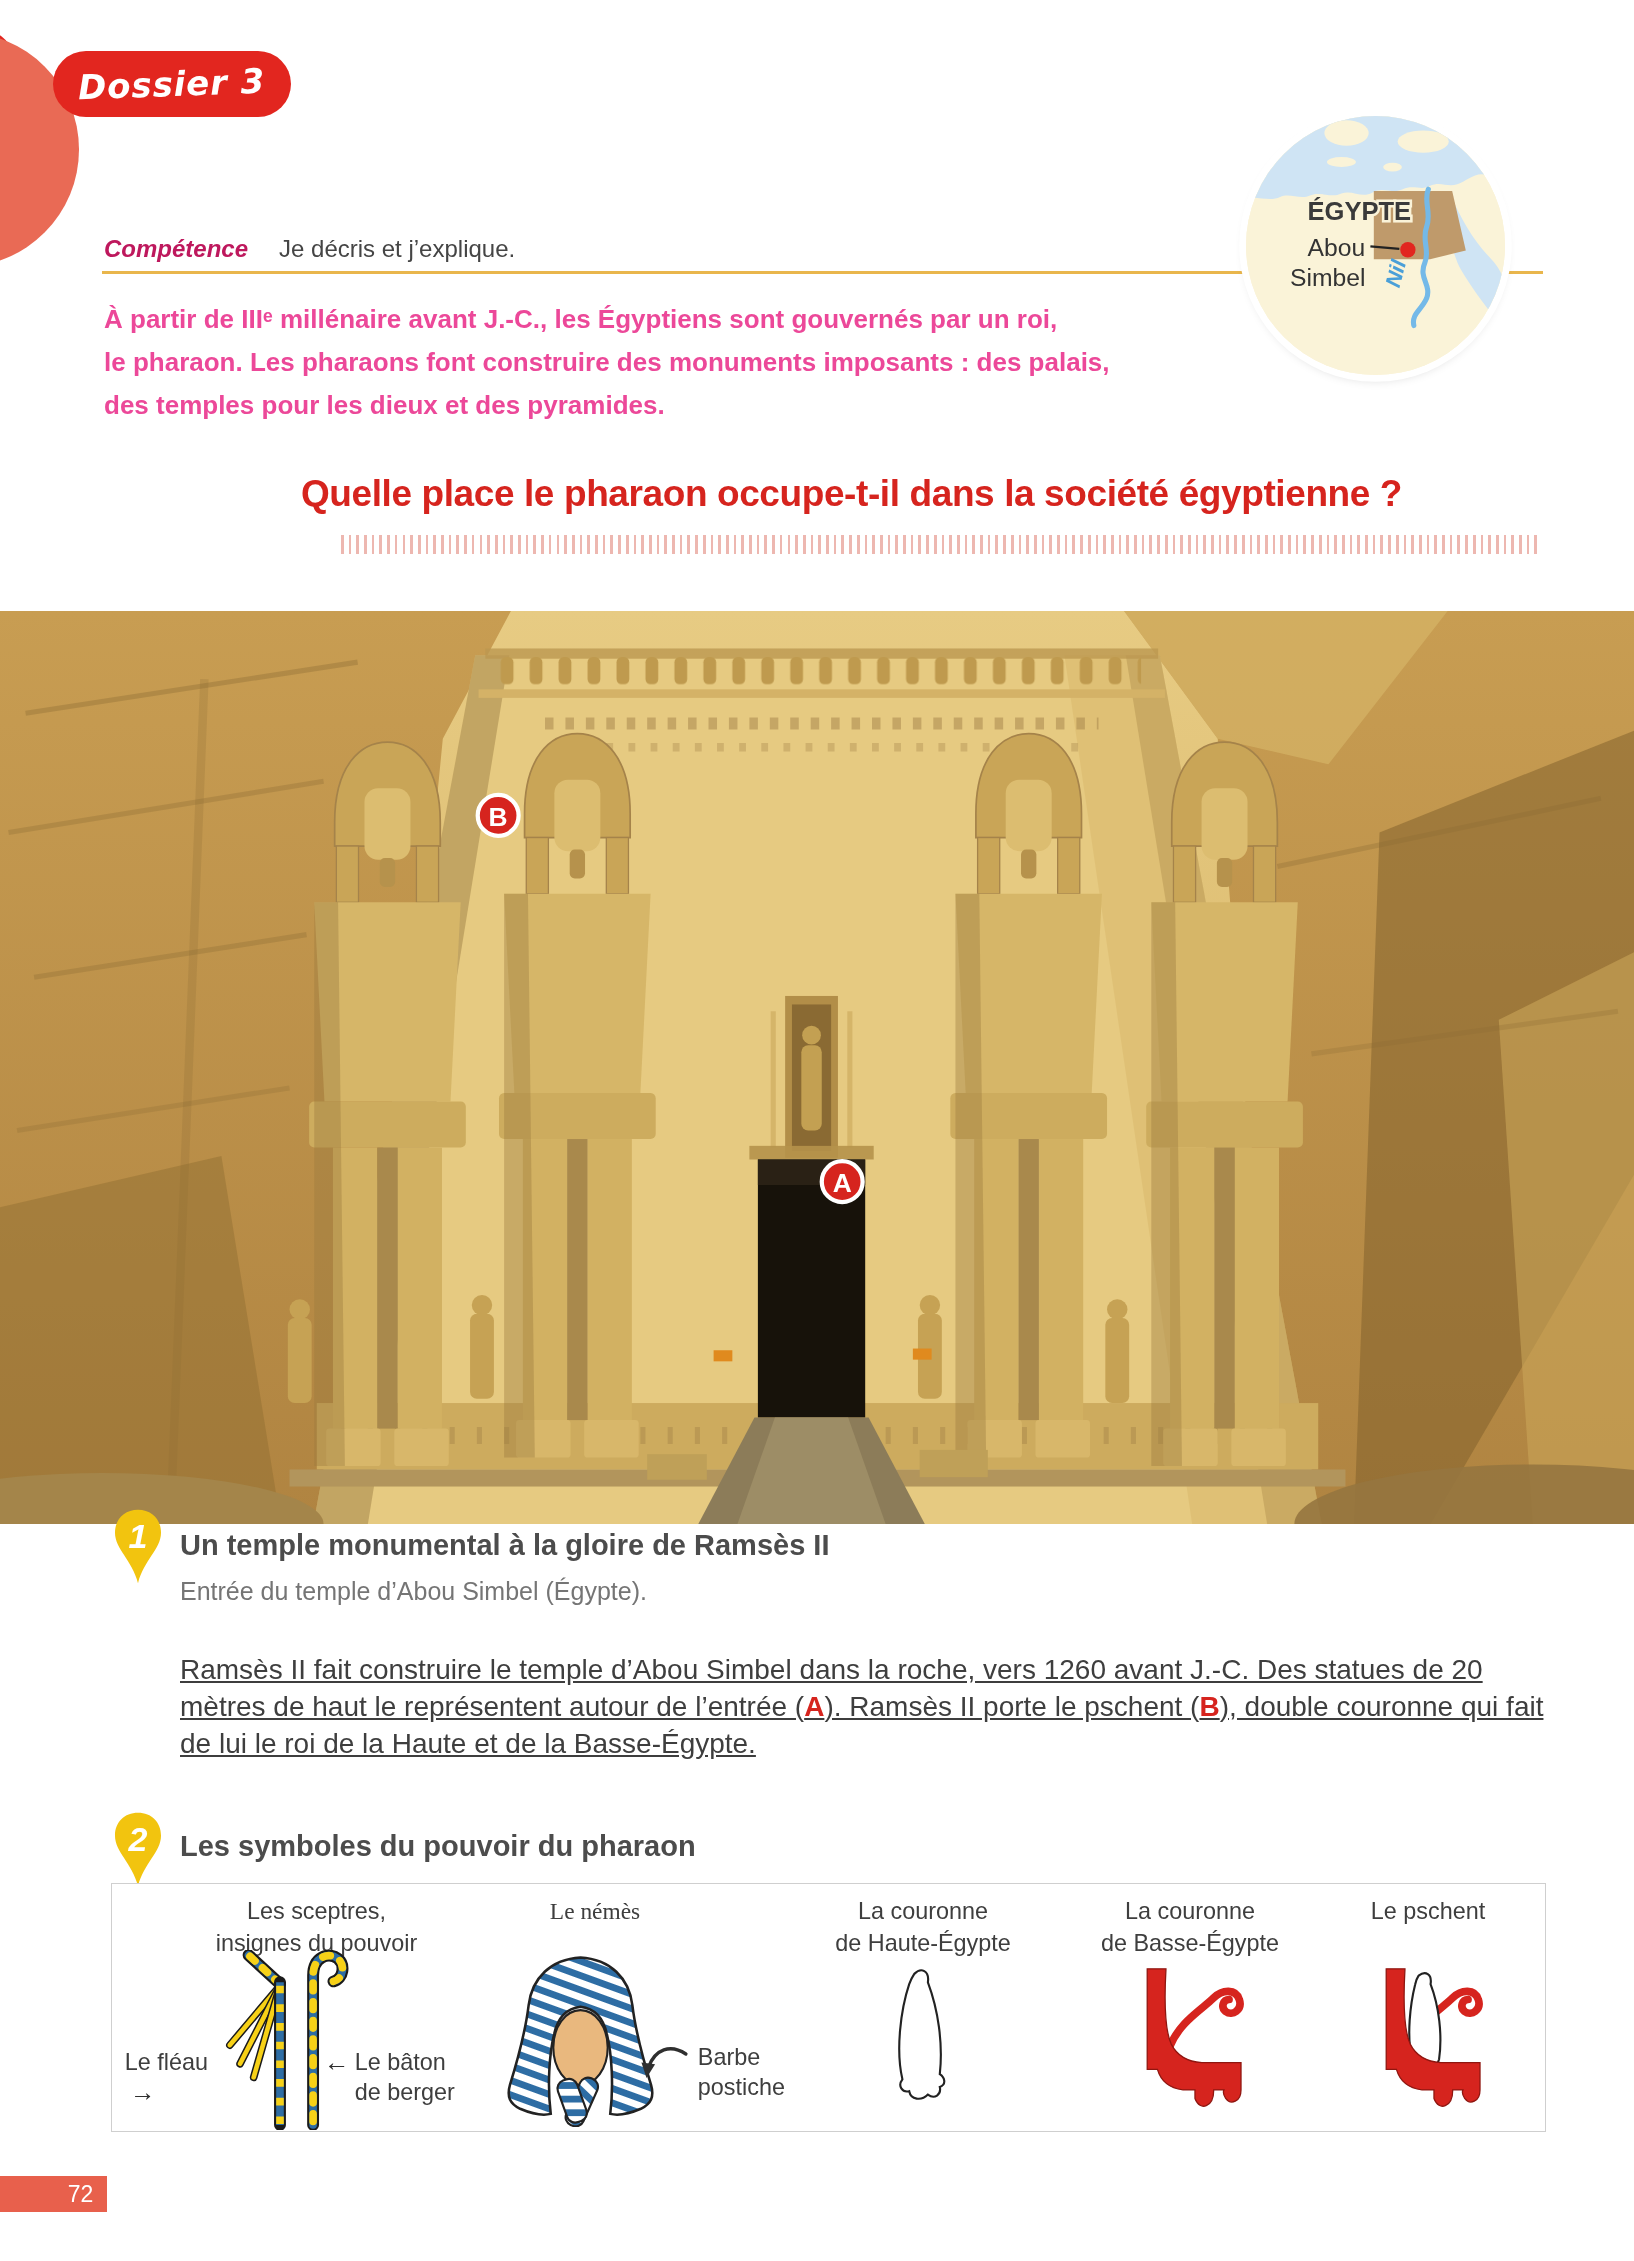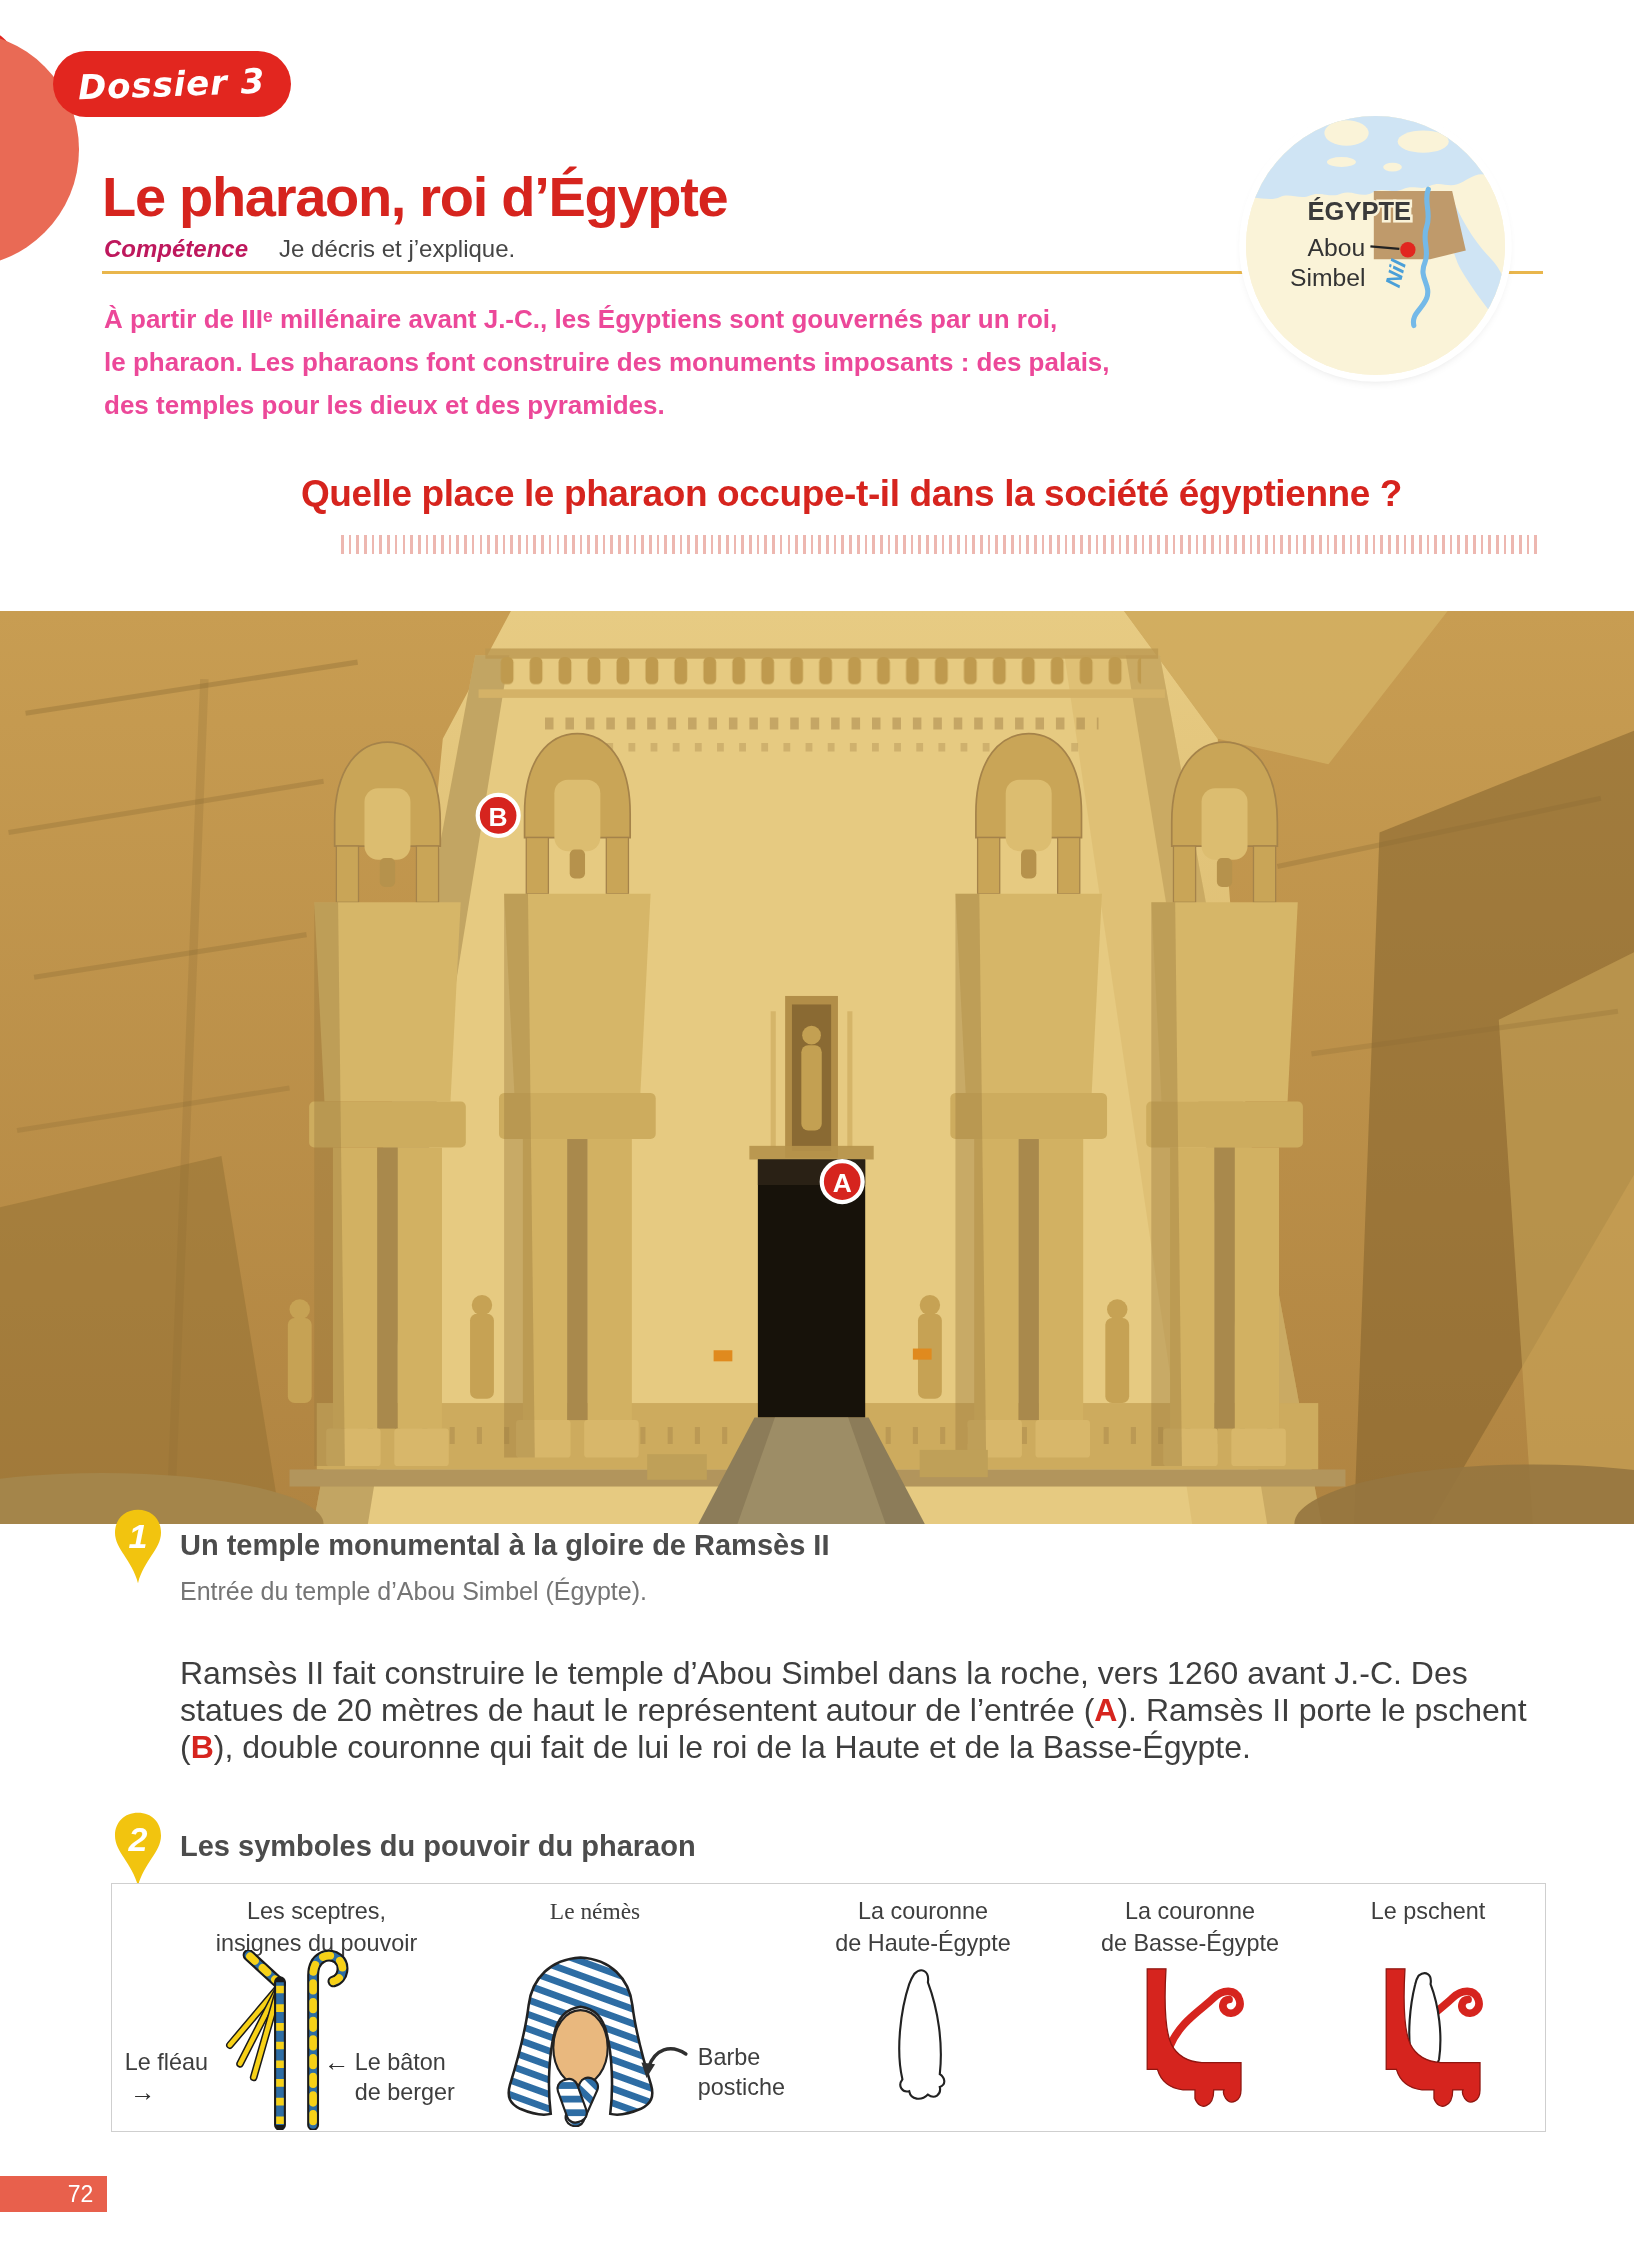--- a/index.html
+++ b/index.html
@@ -37,22 +37,22 @@
   
   .photo { position:absolute; left:0; top:611px; width:1635px; height:913px; }
   .photo svg { display:block; width:1635px; height:913px; }
   
   .pin { position:absolute; width:48px; height:75px; }
   .pin svg { position:absolute; left:0; top:0; }
   .pin-num { position:absolute; left:0; top:7.7px; width:100%; text-align:center;
     font-size:34px; font-weight:800; font-style:italic; color:#fff; }
   .sec-title { position:absolute; font-size:29px; font-weight:800; color:#4c4c4c; white-space:nowrap; }
   .s1-caption { position:absolute; left:180px; top:1577px; font-size:25px; color:#757575; }
-  .s1-body { position:absolute; left:180px; top:1623px; width:1379px; font-size:32px;
-    color:#3e3e3e; line-height:37px; }
+  .s1-body { position:absolute; left:180px; top:1623px; width:1379px; font-size:28px;
+    color:#3e3e3e; line-height:37px;text-decoration:underline; }
   .red-letter { color:#d6241e; font-weight:800; }
   
   .sym-box { position:absolute; left:111px; top:1883px; width:1435px; height:249px;
     background:#fff; border:1.7px solid #cfcfcf; box-sizing:border-box; }
   .sym-label { position:absolute; top:12px; text-align:center; font-size:23.4px;
     color:#3e3e3e; line-height:31.5px; white-space:pre-line; }
   .ill { position:absolute; }
   .ann { position:absolute; font-size:23.4px; color:#3e3e3e; line-height:30px;
     display:flex; align-items:flex-start; }
   .ann .txt { white-space:pre-line; }
@@ -65,21 +65,20 @@
 </head>
 <body>
 
 <div class="page">
 
   <div class="corner-dot"></div>
   <div class="salmon-circle"></div>
   <div class="dossier-badge">
     <span>Dossier 3</span>
   </div>
-  <h1 class="title">Le pharaon, roi d’Égypte</h1>
   <div class="competence-row">
     <span class="comp-label">Compétence</span><span class="comp-text">Je décris et j’explique.</span>
   </div>
   <div class="gold-rule"></div>
 
   <div class="map-circle">
     <svg width="259" height="259" viewBox="0 0 304 304">
       <rect x="0" y="0" width="304" height="304" fill="#faf3d8"></rect>
 
       <path d="M0,0 H304 V62 L290,72 C270,62 262,76 248,80 C236,84 228,76 216,82 C206,88 196,80 184,86 C172,92 160,82 148,90 C136,97 124,86 112,91 C100,97 88,88 76,93 C64,99 52,90 40,95 C28,101 12,93 0,97 Z" fill="#cfe4f4"></path>

